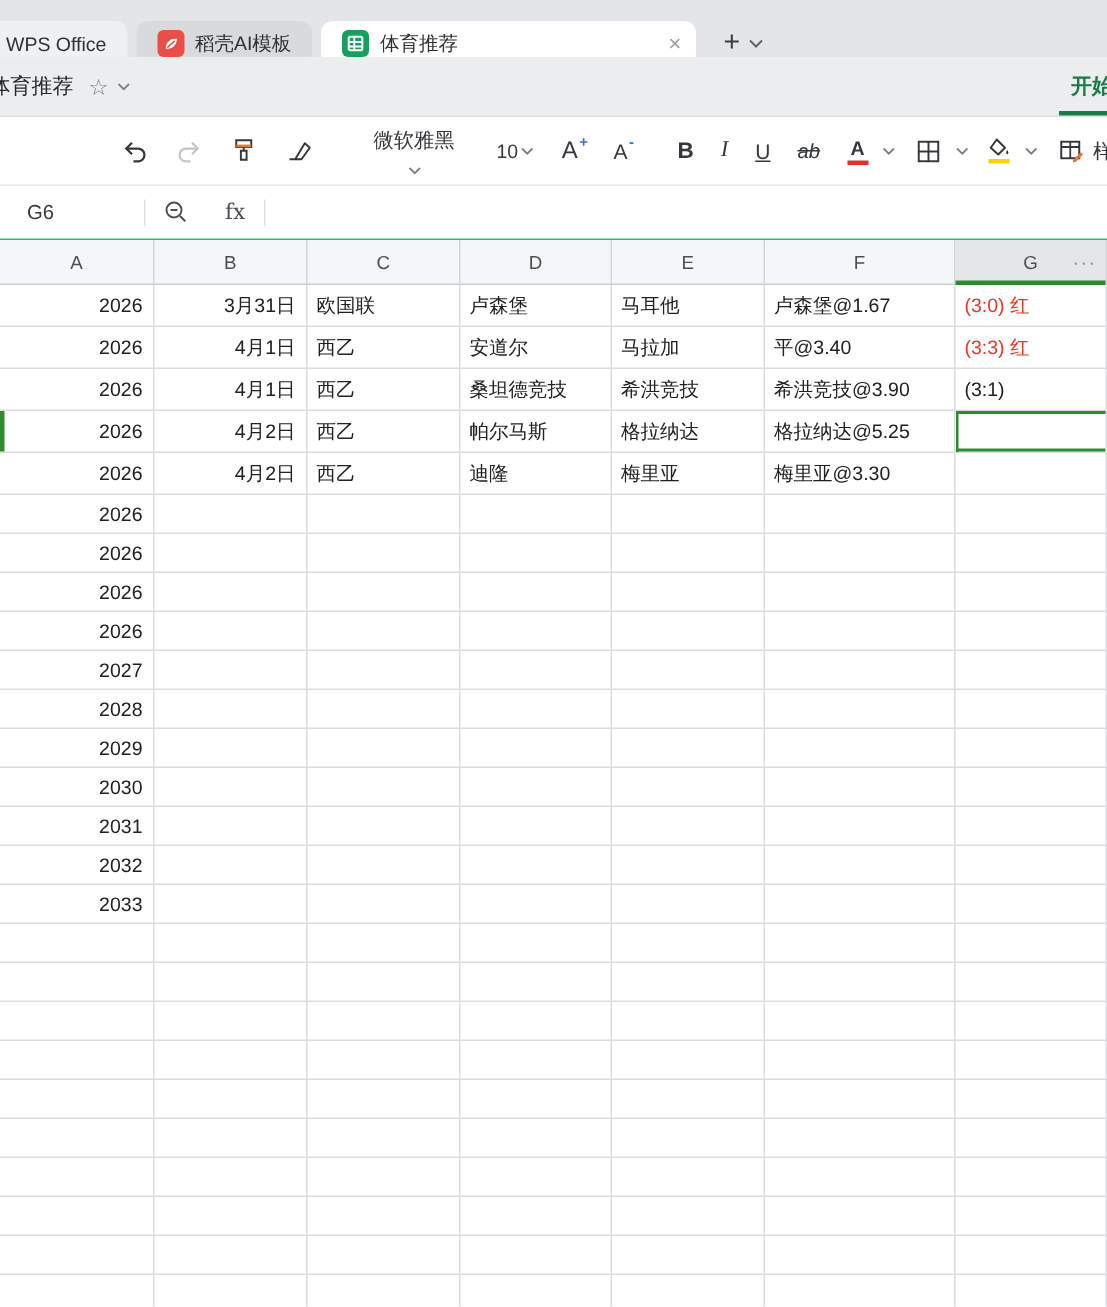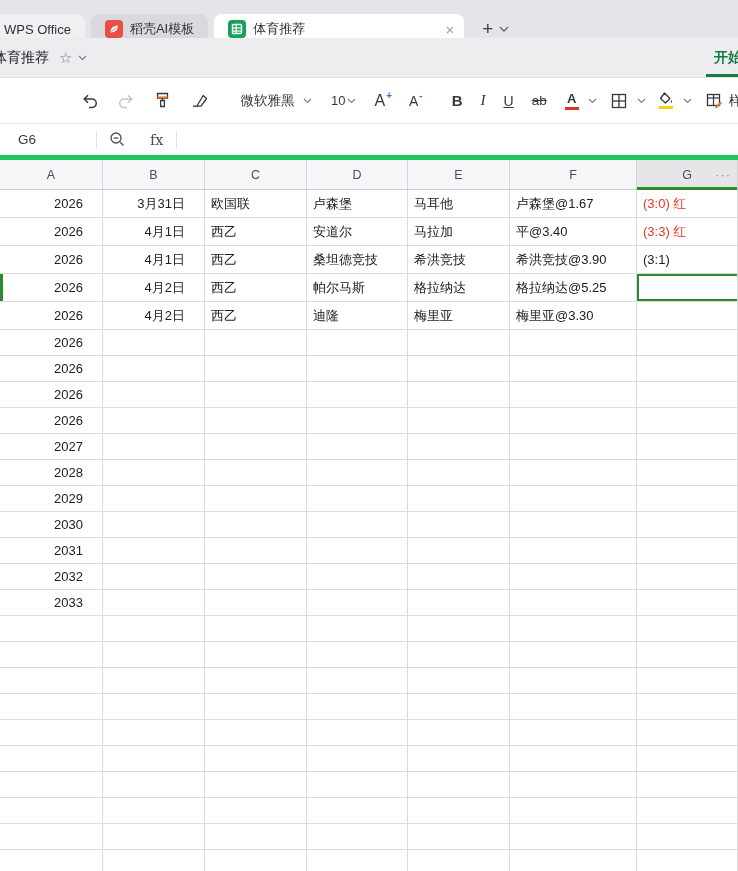--- a/index.html
+++ b/index.html
@@ -34,52 +34,52 @@
   .filename{margin-left:-7px;color:#26282b;font-size:14px;}
   .star{color:#7d8186;font-size:15px;margin:0 6px 0 10px;}
   .menu-home{position:absolute;right:-16px;bottom:0;height:100%;display:flex;flex-direction:column;justify-content:center;align-items:center;width:52px;}
   .menu-home .lbl{color:var(--accent-green);font-weight:bold;font-size:14px;}
   .menu-home .bar{position:absolute;bottom:0;left:4px;right:4px;height:3px;background:var(--accent-green);}
   
   .toolbar{height:46px;background:#fff;display:flex;align-items:center;padding-left:72px;border-bottom:1px solid #e8e9ea;}
   .tbtn{display:flex;align-items:center;justify-content:center;padding:0 9px;height:30px;cursor:pointer;color:var(--icon);white-space:nowrap;}
   .tbtn.disabled{color:#c2c5c9;}
   .tdiv{width:1px;height:20px;background:#dcdee1;margin:0 6px;}
-  .fontsel{gap:8px;min-width:92px;font-size:13.5px;}
+  .fontsel{gap:8px;min-width:92px;font-size:13.5px;flex-direction:column;}
   .sizesel{gap:2px;}
   .glyph-b{font-weight:bold;font-size:15px;}
   .glyph-i{font-style:italic;font-family:"Liberation Serif",serif;font-size:15px;}
   .glyph-u{text-decoration:underline;font-size:14px;}
-  .glyph-ab{text-decoration:line-through;font-size:13.5px;}
+  .glyph-ab{text-decoration:line-through;font-size:13.5px;font-style:italic;}
   .sup{font-size:10px;color:#3f6fd4;position:relative;top:-5px;left:1px;font-weight:bold;}
   .colorbtn{flex-direction:column;gap:2px;line-height:1;}
   .colorbtn .letter{font-size:13px;font-weight:bold;}
   .swatch{width:14px;height:3px;display:block;}
   .styles-lbl{margin-left:5px;font-size:13.5px;}
   
-  .formulabar{height:36px;display:flex;align-items:center;border-bottom:5px solid #22c55e;background:#fff;}
+  .formulabar{height:36px;display:flex;align-items:center;border-bottom:1px solid #22c55e;background:#fff;}
   .namebox{width:96px;padding-left:18px;color:#35383c;font-size:13.5px;}
   .fdiv{width:1px;height:18px;background:#e0e2e4;}
   .fbtn{padding:0 12px;display:flex;align-items:center;color:#4a4d52;cursor:pointer;}
   .fx{font-family:"DejaVu Serif",serif;font-size:14.5px;}
   .formula-input{flex:1;height:100%;}
   
   .colheaders{height:30px;display:flex;background:#f5f6f7;border-bottom:1px solid #cbcdd0;}
   .colh{display:flex;align-items:center;justify-content:center;color:#4b4e52;font-size:12.5px;border-right:1px solid #d3d5d8;position:relative;}
   .colh.sel{background:#e5e6e8;}
   .colh.sel::after{content:'';position:absolute;left:0;right:0;bottom:-1px;height:3px;background:var(--selection-green);}
   .more-cols{position:absolute;right:6px;top:0;bottom:0;display:flex;align-items:center;color:#8a8e93;font-size:13px;letter-spacing:1px;}
   .w-a{width:103px;}.w-b{width:102px;}.w-c{width:102px;}.w-d{width:101px;}
   .w-e{width:102px;}.w-f{width:127px;}.w-g{flex:1;}
   .gridbody{background:#fff;}
   .row{display:flex;height:26px;border-bottom:1px solid var(--gridline);position:relative;}
   .row.tall{height:28px;}
   .row.selected::before{content:'';position:absolute;left:0;top:0;bottom:0;width:3px;background:var(--selection-green);z-index:2;}
   .cell{border-right:1px solid var(--gridline);display:flex;align-items:center;font-size:13px;color:#202124;overflow:hidden;white-space:nowrap;}
-  .c-a,.c-b{justify-content:flex-end;padding-right:19px;}
+  .c-a,.c-b{justify-content:flex-end;padding-right:7px;}
   .c-c,.c-d,.c-e,.c-f,.c-g{padding-left:6px;}
   .cell.red{color:var(--result-red);}
   .cell.sel-cell{box-shadow:inset 2px 2px 0 0 var(--selection-green), inset 0 -2px 0 0 var(--selection-green);z-index:1;}
   svg{display:block;}
 </style>
 </head>
 <body>
 
 <div class="tabbar">
   <div class="tab tab-wps">

